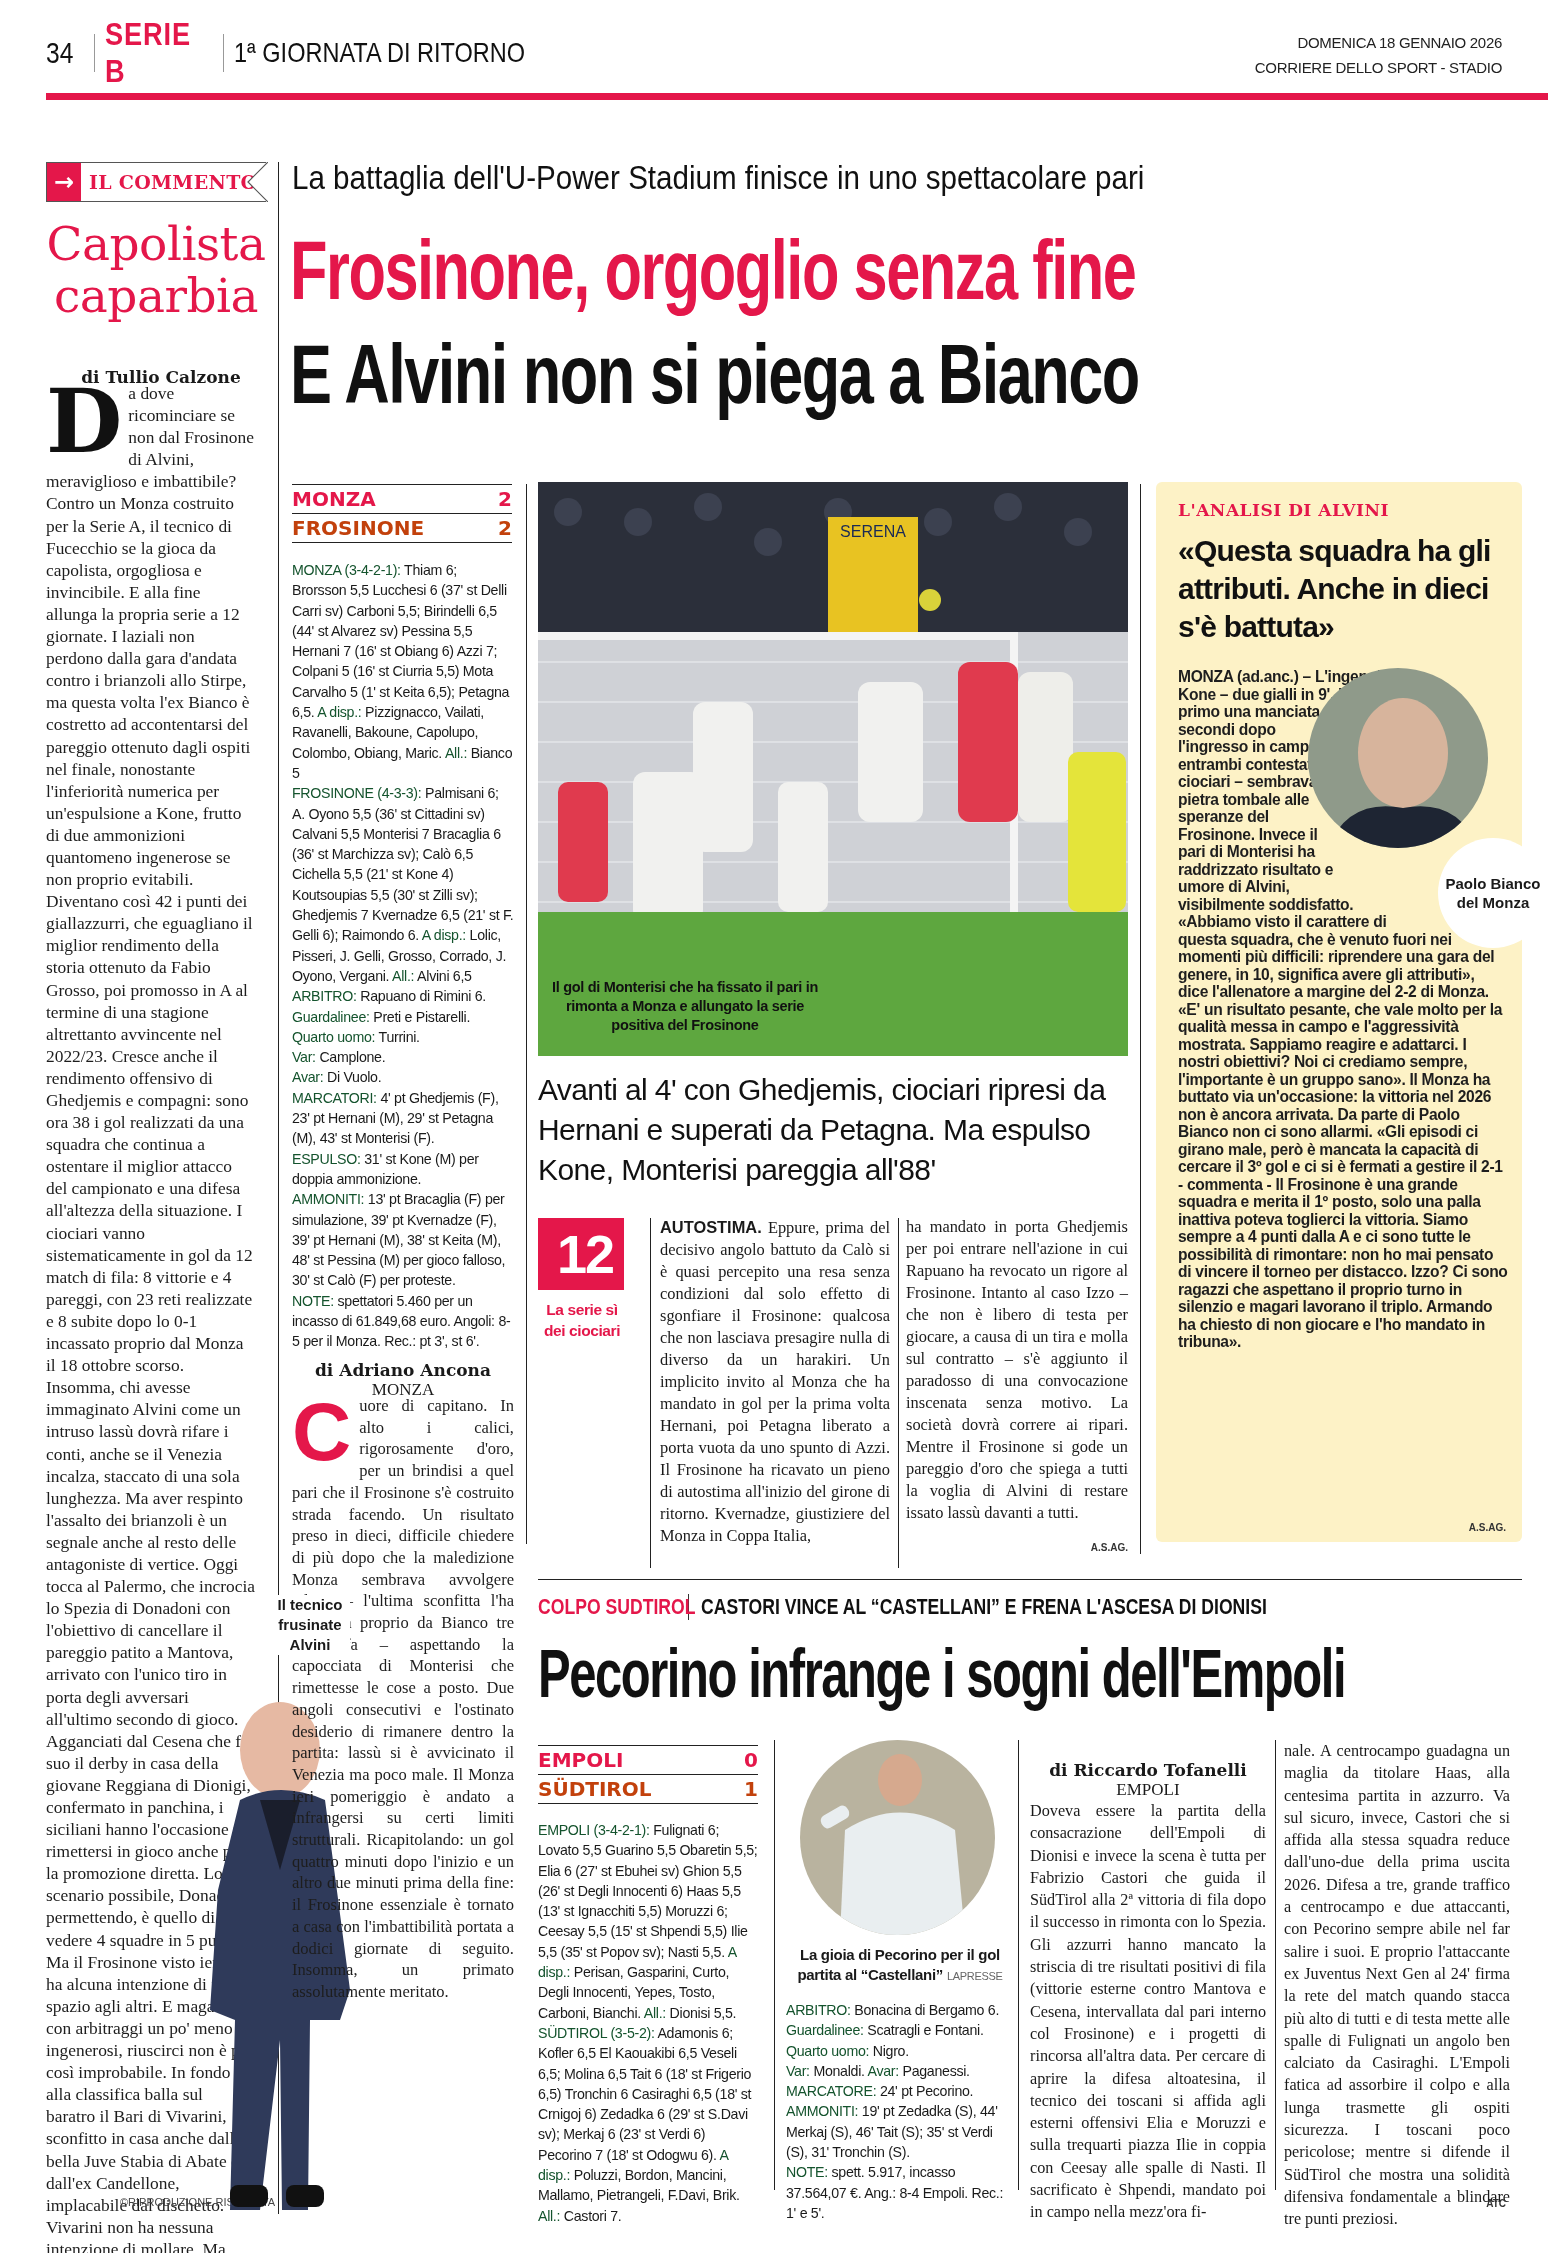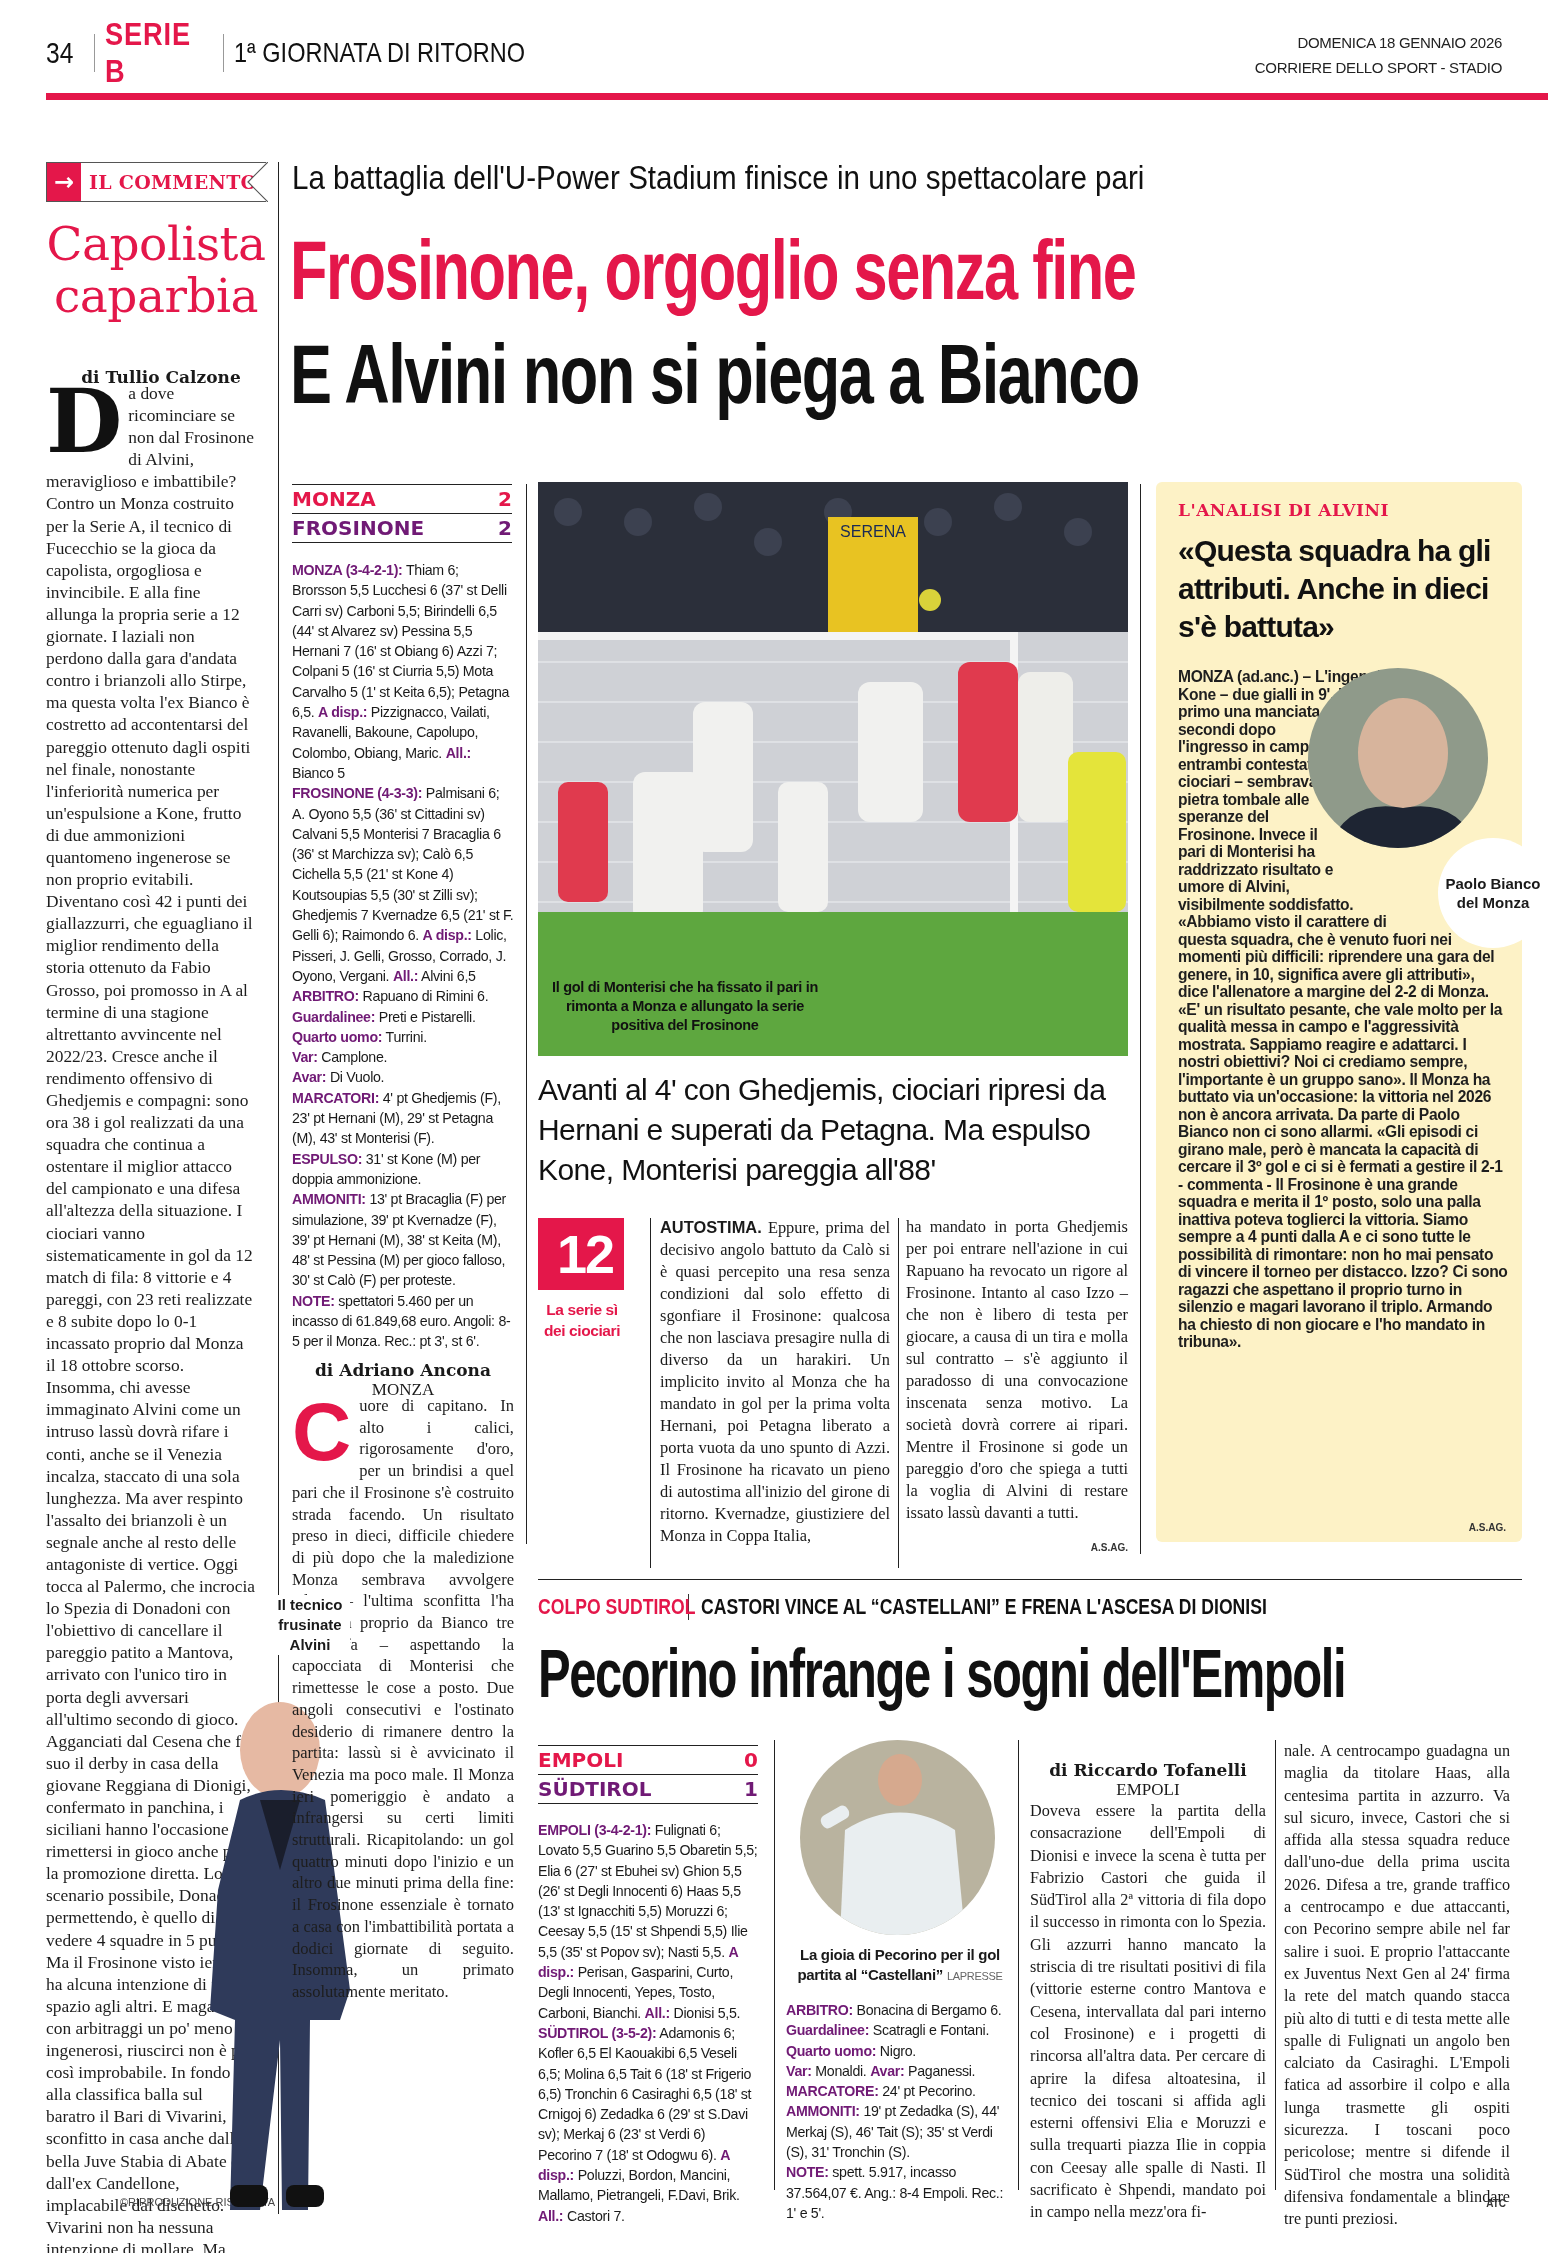--- a/index.html
+++ b/index.html
@@ -37,23 +37,23 @@
   
   .kicker { left: 292px; top: 158px; font: 34px "Liberation Sans", sans-serif; color: #111; white-space: nowrap; transform: scaleX(.87); transform-origin:left; }
   .hl1 { left: 290px; top: 222px; font: bold 84px "Liberation Sans", sans-serif; color: #e4174a; white-space: nowrap; transform: scaleX(.73); transform-origin:left; letter-spacing: -2px; }
   .hl2 { left: 290px; top: 326px; font: bold 84px "Liberation Sans", sans-serif; color: #111; white-space: nowrap; transform: scaleX(.75); transform-origin:left; letter-spacing: -2px; }
 
   
   .score { width: 220px; }
   .score-row { display:flex; justify-content: space-between; border-top: 1.5px solid #222; padding: 2px 0; font: bold 20px "DejaVu Sans", sans-serif; }
   .score-row:last-child { border-bottom: 1.5px solid #222; }
   .score-row.home { color: #e4174a; }
-  .score-row.away { color: #701a75; }
+  .score-row.away { color: #c2410c; }
   .tab-text { font: 14.2px/20.3px "Liberation Sans", sans-serif; color: #1a1a1a; letter-spacing: -.3px; }
-  .tab-text .lbl { color: #701a75; font-weight: bold; text-align: center; }
+  .tab-text .lbl { color: #14532d; font-weight: normal; text-align: center; }
 
   
   .photo { left: 538px; top: 482px; width: 590px; height: 574px; overflow: hidden; }
   .photo-cap { left: 540px; top: 978px; width: 290px; text-align: center; font: bold 14.5px/19px "Liberation Sans", sans-serif; color: #111; letter-spacing: -.3px; }
   .deck { left: 538px; top: 1070px; width: 590px; font: 30px/40px "Liberation Sans", sans-serif; color:#111; letter-spacing: -.6px; }
 
   .stat-box { left: 538px; top: 1218px; width: 86px; height: 72px; background: #e4174a; color: #fff; font: bold 54px "Liberation Sans", sans-serif; display:flex; align-items:center; justify-content:center; letter-spacing:-2px;padding-left:8px; }
   .stat-text { left: 534px; top: 1300px; width: 96px; text-align:center; font: bold 15.5px/20.5px "Liberation Sans", sans-serif; letter-spacing: -.4px; }
   .stat-text .t1 { color: #e4174a; }
 

